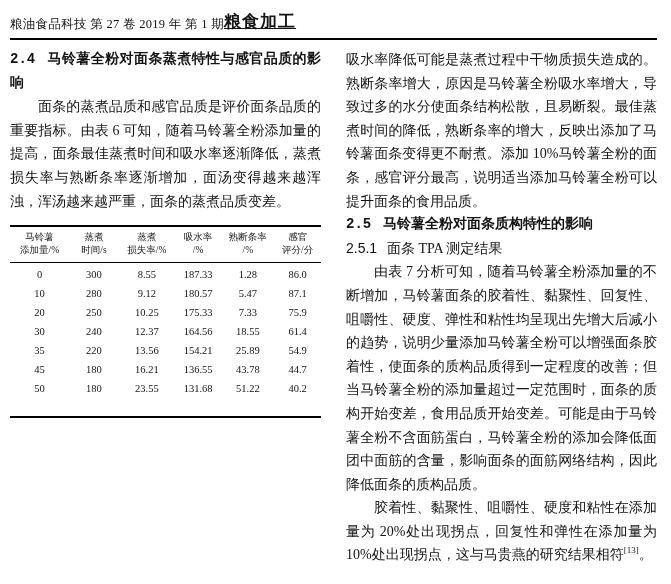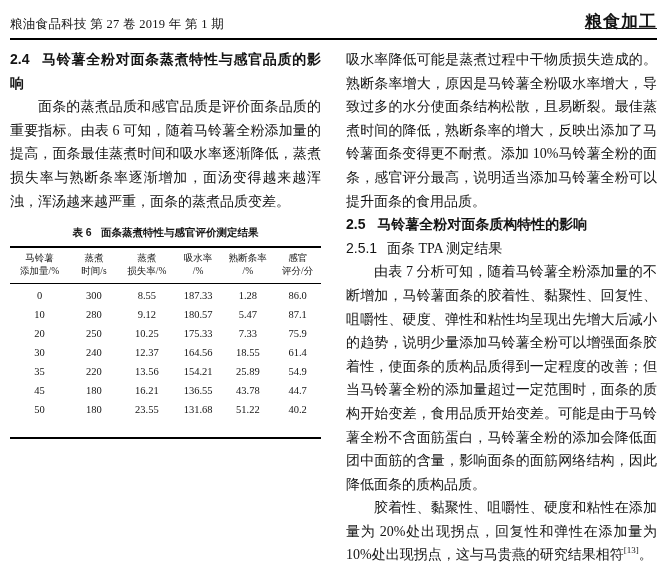--- a/index.html
+++ b/index.html
@@ -5,38 +5,38 @@
   * { box-sizing: border-box; margin: 0; padding: 0; }
   html, body { width: 671px; height: 584px; background: #ffffff; overflow: hidden; }
   body {
     font-family: "Liberation Serif", serif;
     color: #141414;
   }
   .page { width: 671px; height: 584px; padding: 6px 14px 0 10px; }
 
   
   .running-head {
-    display: flex; justify-content: space-between; align-items: flex-end;
+    display: flex; justify-content: flex-start; align-items: flex-end;
     border-bottom: 2px solid #000;
     padding: 4px 0 5px 0;
   }
   .journal-info { font-size: 12.5px; letter-spacing: 0.3px; }
   .section-label {
     font-family: "Liberation Sans", sans-serif;
     font-size: 17px; font-weight: bold; letter-spacing: 1px; text-decoration: underline;
   }
 
   
   .columns { display: flex; gap: 25px; margin-top: 8px; }
   .col { width: 311px; font-size: 14px; line-height: 23.6px; text-align: justify; }
   .col p { margin: 0; }
   .p-indent { text-indent: 2em; }
 
   .sec-heading {
-    font-family: Liberation Sans, sans-serif;
+    font-family: Liberation Mono, monospace;
     font-weight: bold; text-align: justify;
   }
   .sec-heading .h-num { margin-right: 0.85em; }
   .subsec-heading { font-weight: normal; }
   .subsec-heading .h-num { margin-right: 0.7em; font-family: Liberation Sans, sans-serif; }
 
   .var-italic { font-style: italic; font-family: "Liberation Serif", serif; padding: 0 1px; }
   sup.ref { font-size: 9px; line-height: 0; }
 
   
@@ -78,21 +78,20 @@
   <div class="columns">
 
     <div class="col">
 
 
       <p class="sec-heading"><span class="h-num">2.4</span><span>马铃薯全粉对面条蒸煮特性与感官品质的影响</span></p>
 
       <p class="p-indent">面条的蒸煮品质和感官品质是评价面条品质的重要指标。由表 6 可知，随着马铃薯全粉添加量的提高，面条最佳蒸煮时间和吸水率逐渐降低，蒸煮损失率与熟断条率逐渐增加，面汤变得越来越浑浊，浑汤越来越严重，面条的蒸煮品质变差。</p>
 
       <div class="table-block">
-        <div class="table-caption"><span class="cap-label">表 6</span><span>面条蒸煮特性与感官评价测定结果</span></div>
 
         <table class="data-table">
           <colgroup>
             <col style="width:19%">
               <col style="width:16%">
               <col style="width:18%">
             <col style="width:15%">
               <col style="width:17%">
               <col style="width:15%">
           </colgroup>

